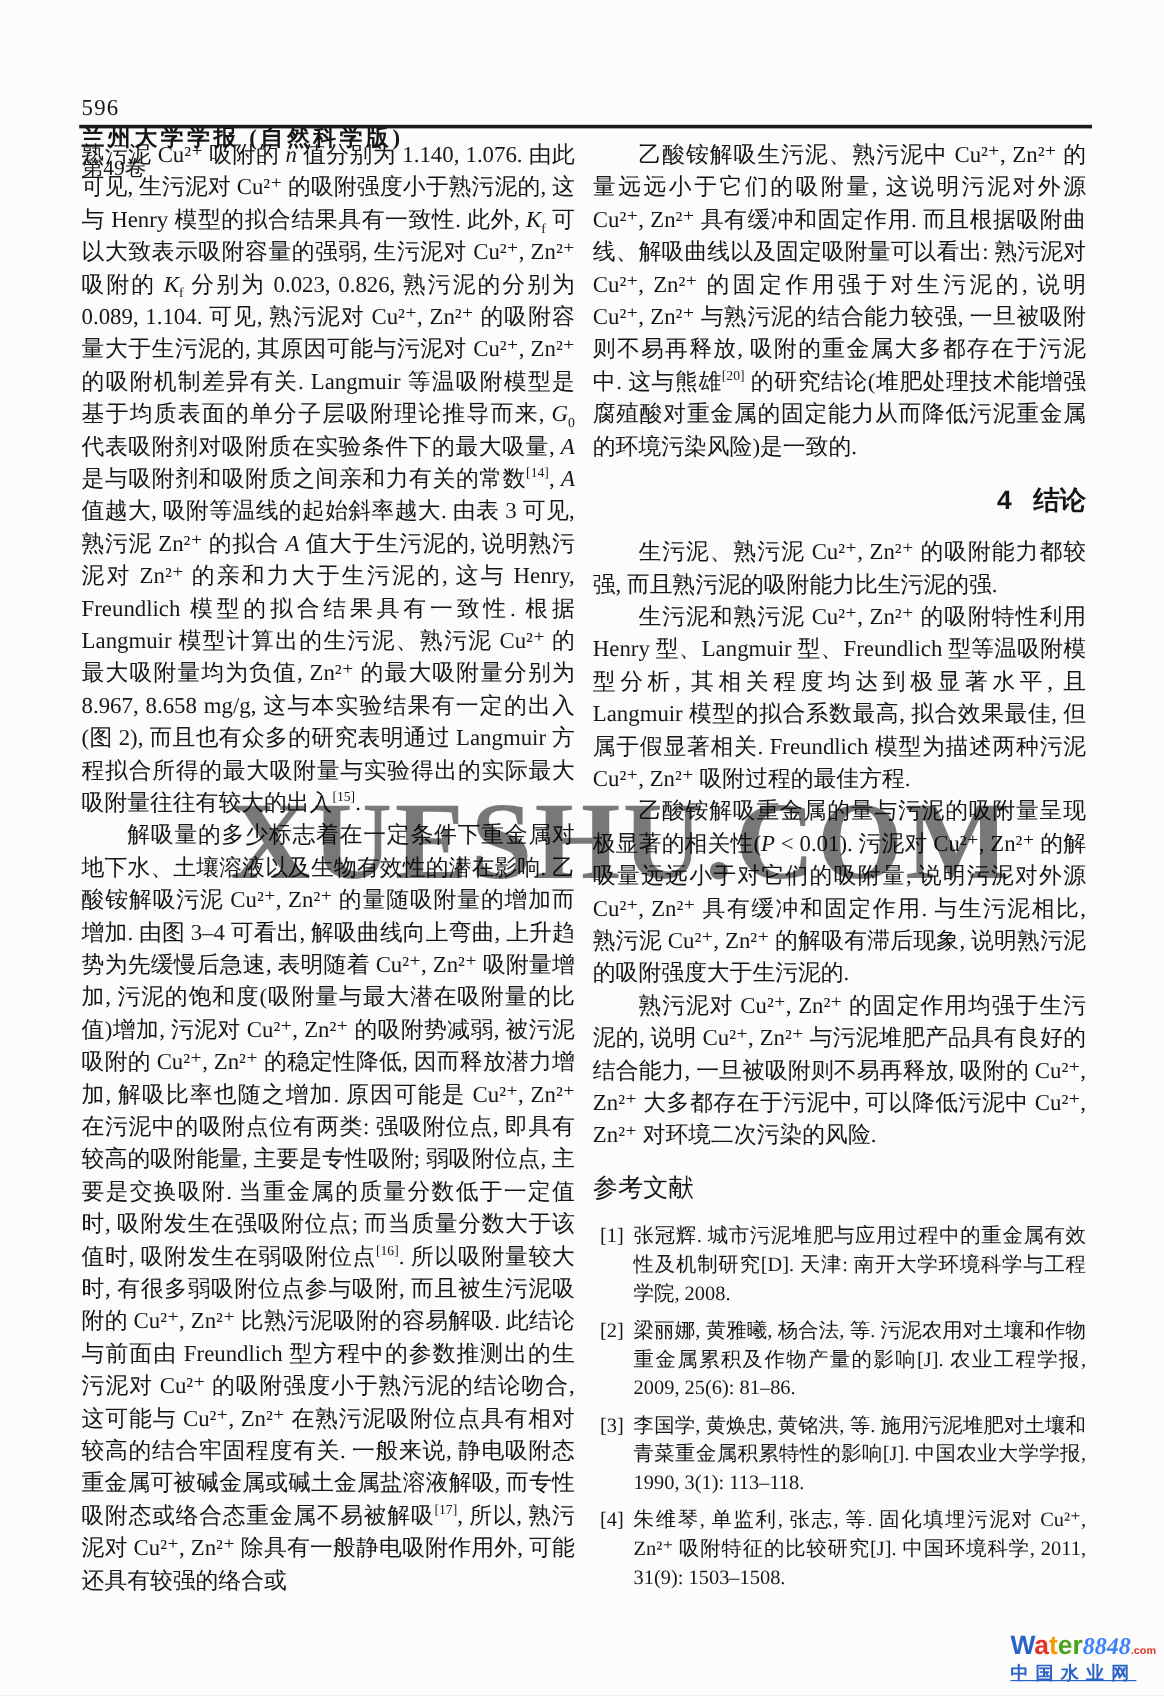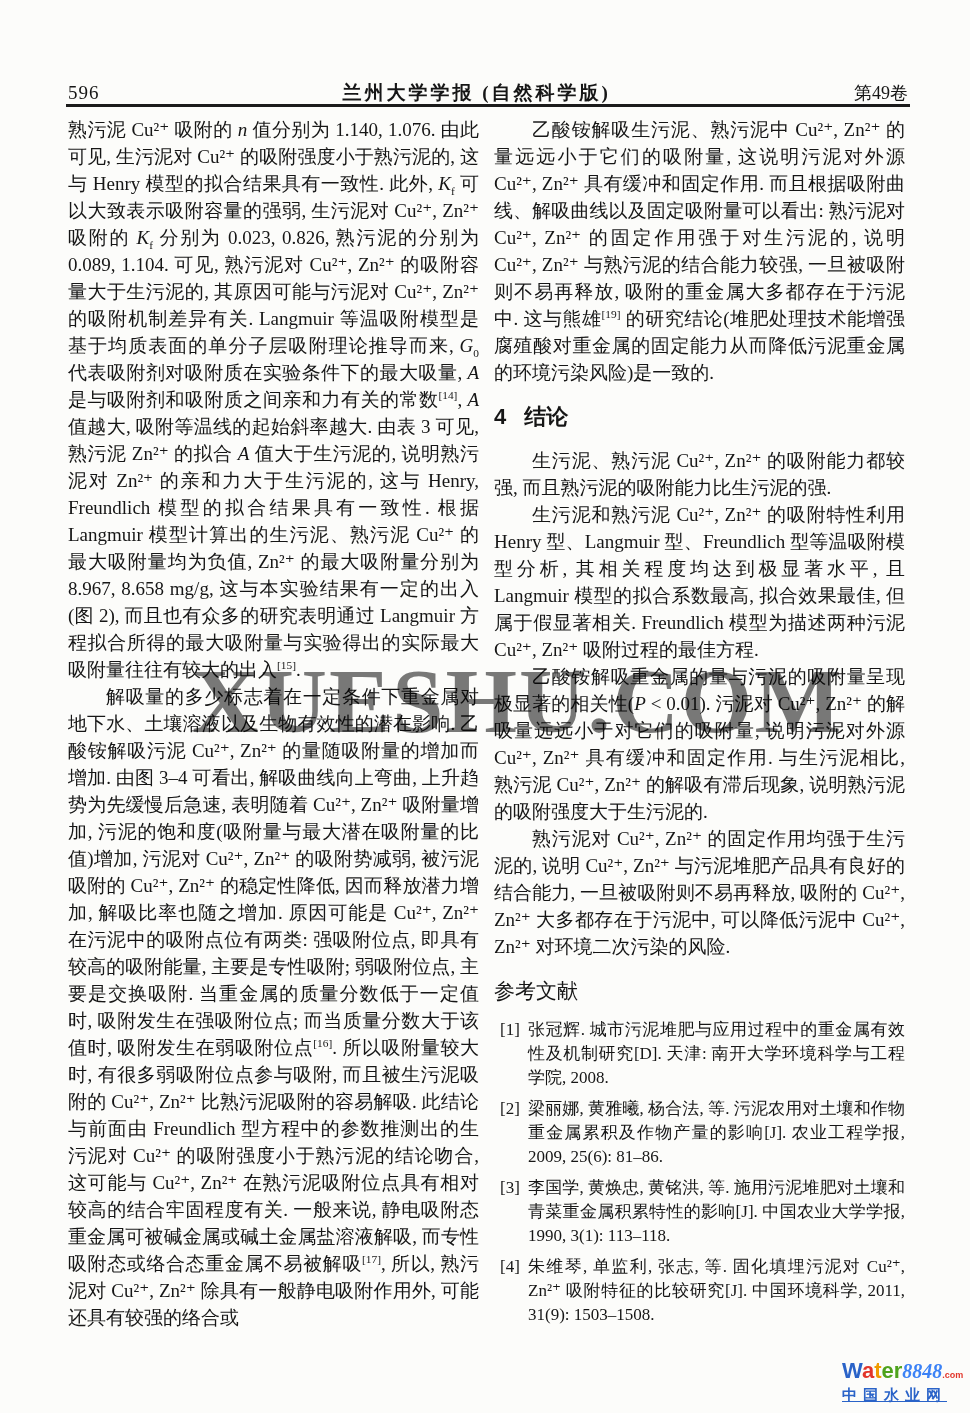--- a/index.html
+++ b/index.html
@@ -8,22 +8,23 @@
     width:970px;height:1413px;
     margin:0 auto;
     background:#fcfcfa;
     color:#161616;
     font-family:"Liberation Serif","DejaVu Serif",serif;
     overflow:hidden;
   }
   
   .runhead{
     position:absolute;left:68px;right:62px;top:80px;
-    display:flex;align-items:baseline;justify-content:space-between;
+    display:flex;align-items:baseline;justify-content:center;
     font-size:18px;
+    flex-direction:column;
   }
   .runhead .pnum{font-size:19px;letter-spacing:1px;}
   .runhead .jtitle{font-weight:bold;font-size:19px;letter-spacing:3px;}
   .runhead .vol{font-size:18px;}
   .headrule{
     position:absolute;left:66px;right:60px;top:104px;
     border-bottom:3px solid #1b1b1b;
   }
   
   .columns{
@@ -41,20 +42,21 @@
   }
   .col p.cont{text-indent:0;}
   sup{font-size:0.60em;line-height:0;}
   sub{font-size:0.60em;line-height:0;}
   .it{font-style:italic;}
   
   .sec-head{
     margin:16px 0 15px 0;
     font-size:22px;line-height:30px;font-weight:bold;
     font-family:"Liberation Sans","DejaVu Sans",sans-serif;
+    text-align:right;
   }
   .sec-head .num{margin-right:18px;}
   .refs-head{
     margin:17px 0 13px 0;
     font-size:21px;line-height:28px;font-weight:normal;
     font-family:"Liberation Sans","DejaVu Sans",sans-serif;
   }
   
   .refs{margin:0;padding:0;list-style:none;}
   .refs li{
@@ -116,21 +118,21 @@
   <div class="headrule"></div>
 
   <div class="columns">
 
     <div class="col">
       <p class="cont">熟污泥 Cu²⁺ 吸附的 <span class="it">n</span> 值分别为 1.140, 1.076. 由此可见, 生污泥对 Cu²⁺ 的吸附强度小于熟污泥的, 这与 Henry 模型的拟合结果具有一致性. 此外, <span class="it">K</span><sub>f</sub> 可以大致表示吸附容量的强弱, 生污泥对 Cu²⁺, Zn²⁺ 吸附的 <span class="it">K</span><sub>f</sub> 分别为 0.023, 0.826, 熟污泥的分别为 0.089, 1.104. 可见, 熟污泥对 Cu²⁺, Zn²⁺ 的吸附容量大于生污泥的, 其原因可能与污泥对 Cu²⁺, Zn²⁺ 的吸附机制差异有关. Langmuir 等温吸附模型是基于均质表面的单分子层吸附理论推导而来, <span class="it">G</span><sub>0</sub> 代表吸附剂对吸附质在实验条件下的最大吸量, <span class="it">A</span> 是与吸附剂和吸附质之间亲和力有关的常数<sup>[14]</sup>, <span class="it">A</span> 值越大, 吸附等温线的起始斜率越大. 由表 3 可见, 熟污泥 Zn²⁺ 的拟合 <span class="it">A</span> 值大于生污泥的, 说明熟污泥对 Zn²⁺ 的亲和力大于生污泥的, 这与 Henry, Freundlich 模型的拟合结果具有一致性. 根据 Langmuir 模型计算出的生污泥、熟污泥 Cu²⁺ 的最大吸附量均为负值, Zn²⁺ 的最大吸附量分别为 8.967, 8.658 mg/g, 这与本实验结果有一定的出入(图 2), 而且也有众多的研究表明通过 Langmuir 方程拟合所得的最大吸附量与实验得出的实际最大吸附量往往有较大的出入<sup>[15]</sup>.</p>
       <p>解吸量的多少标志着在一定条件下重金属对地下水、土壤溶液以及生物有效性的潜在影响. 乙酸铵解吸污泥 Cu²⁺, Zn²⁺ 的量随吸附量的增加而增加. 由图 3–4 可看出, 解吸曲线向上弯曲, 上升趋势为先缓慢后急速, 表明随着 Cu²⁺, Zn²⁺ 吸附量增加, 污泥的饱和度(吸附量与最大潜在吸附量的比值)增加, 污泥对 Cu²⁺, Zn²⁺ 的吸附势减弱, 被污泥吸附的 Cu²⁺, Zn²⁺ 的稳定性降低, 因而释放潜力增加, 解吸比率也随之增加. 原因可能是 Cu²⁺, Zn²⁺ 在污泥中的吸附点位有两类: 强吸附位点, 即具有较高的吸附能量, 主要是专性吸附; 弱吸附位点, 主要是交换吸附. 当重金属的质量分数低于一定值时, 吸附发生在强吸附位点; 而当质量分数大于该值时, 吸附发生在弱吸附位点<sup>[16]</sup>. 所以吸附量较大时, 有很多弱吸附位点参与吸附, 而且被生污泥吸附的 Cu²⁺, Zn²⁺ 比熟污泥吸附的容易解吸. 此结论与前面由 Freundlich 型方程中的参数推测出的生污泥对 Cu²⁺ 的吸附强度小于熟污泥的结论吻合, 这可能与 Cu²⁺, Zn²⁺ 在熟污泥吸附位点具有相对较高的结合牢固程度有关. 一般来说, 静电吸附态重金属可被碱金属或碱土金属盐溶液解吸, 而专性吸附态或络合态重金属不易被解吸<sup>[17]</sup>, 所以, 熟污泥对 Cu²⁺, Zn²⁺ 除具有一般静电吸附作用外, 可能还具有较强的络合或</p>
     </div>
 
     <div class="col">
-      <p>乙酸铵解吸生污泥、熟污泥中 Cu²⁺, Zn²⁺ 的量远远小于它们的吸附量, 这说明污泥对外源 Cu²⁺, Zn²⁺ 具有缓冲和固定作用. 而且根据吸附曲线、解吸曲线以及固定吸附量可以看出: 熟污泥对 Cu²⁺, Zn²⁺ 的固定作用强于对生污泥的, 说明 Cu²⁺, Zn²⁺ 与熟污泥的结合能力较强, 一旦被吸附则不易再释放, 吸附的重金属大多都存在于污泥中. 这与熊雄<sup>[19]</sup> 的研究结论(堆肥处理技术能增强腐殖酸对重金属的固定能力从而降低污泥重金属的环境污染风险)是一致的.</p>
+      <p>乙酸铵解吸生污泥、熟污泥中 Cu²⁺, Zn²⁺ 的量远远小于它们的吸附量, 这说明污泥对外源 Cu²⁺, Zn²⁺ 具有缓冲和固定作用. 而且根据吸附曲线、解吸曲线以及固定吸附量可以看出: 熟污泥对 Cu²⁺, Zn²⁺ 的固定作用强于对生污泥的, 说明 Cu²⁺, Zn²⁺ 与熟污泥的结合能力较强, 一旦被吸附则不易再释放, 吸附的重金属大多都存在于污泥中. 这与熊雄<sup>[20]</sup> 的研究结论(堆肥处理技术能增强腐殖酸对重金属的固定能力从而降低污泥重金属的环境污染风险)是一致的.</p>
 
       <div class="sec-head">
         <span class="num">4</span><span>结论</span>
       </div>
 
       <p>生污泥、熟污泥 Cu²⁺, Zn²⁺ 的吸附能力都较强, 而且熟污泥的吸附能力比生污泥的强.</p>
       <p>生污泥和熟污泥 Cu²⁺, Zn²⁺ 的吸附特性利用 Henry 型、Langmuir 型、Freundlich 型等温吸附模型分析, 其相关程度均达到极显著水平, 且 Langmuir 模型的拟合系数最高, 拟合效果最佳, 但属于假显著相关. Freundlich 模型为描述两种污泥 Cu²⁺, Zn²⁺ 吸附过程的最佳方程.</p>
       <p>乙酸铵解吸重金属的量与污泥的吸附量呈现极显著的相关性(<span class="it">P</span> &lt; 0.01). 污泥对 Cu²⁺, Zn²⁺ 的解吸量远远小于对它们的吸附量, 说明污泥对外源 Cu²⁺, Zn²⁺ 具有缓冲和固定作用. 与生污泥相比, 熟污泥 Cu²⁺, Zn²⁺ 的解吸有滞后现象, 说明熟污泥的吸附强度大于生污泥的.</p>
       <p>熟污泥对 Cu²⁺, Zn²⁺ 的固定作用均强于生污泥的, 说明 Cu²⁺, Zn²⁺ 与污泥堆肥产品具有良好的结合能力, 一旦被吸附则不易再释放, 吸附的 Cu²⁺, Zn²⁺ 大多都存在于污泥中, 可以降低污泥中 Cu²⁺, Zn²⁺ 对环境二次污染的风险.</p>
 

